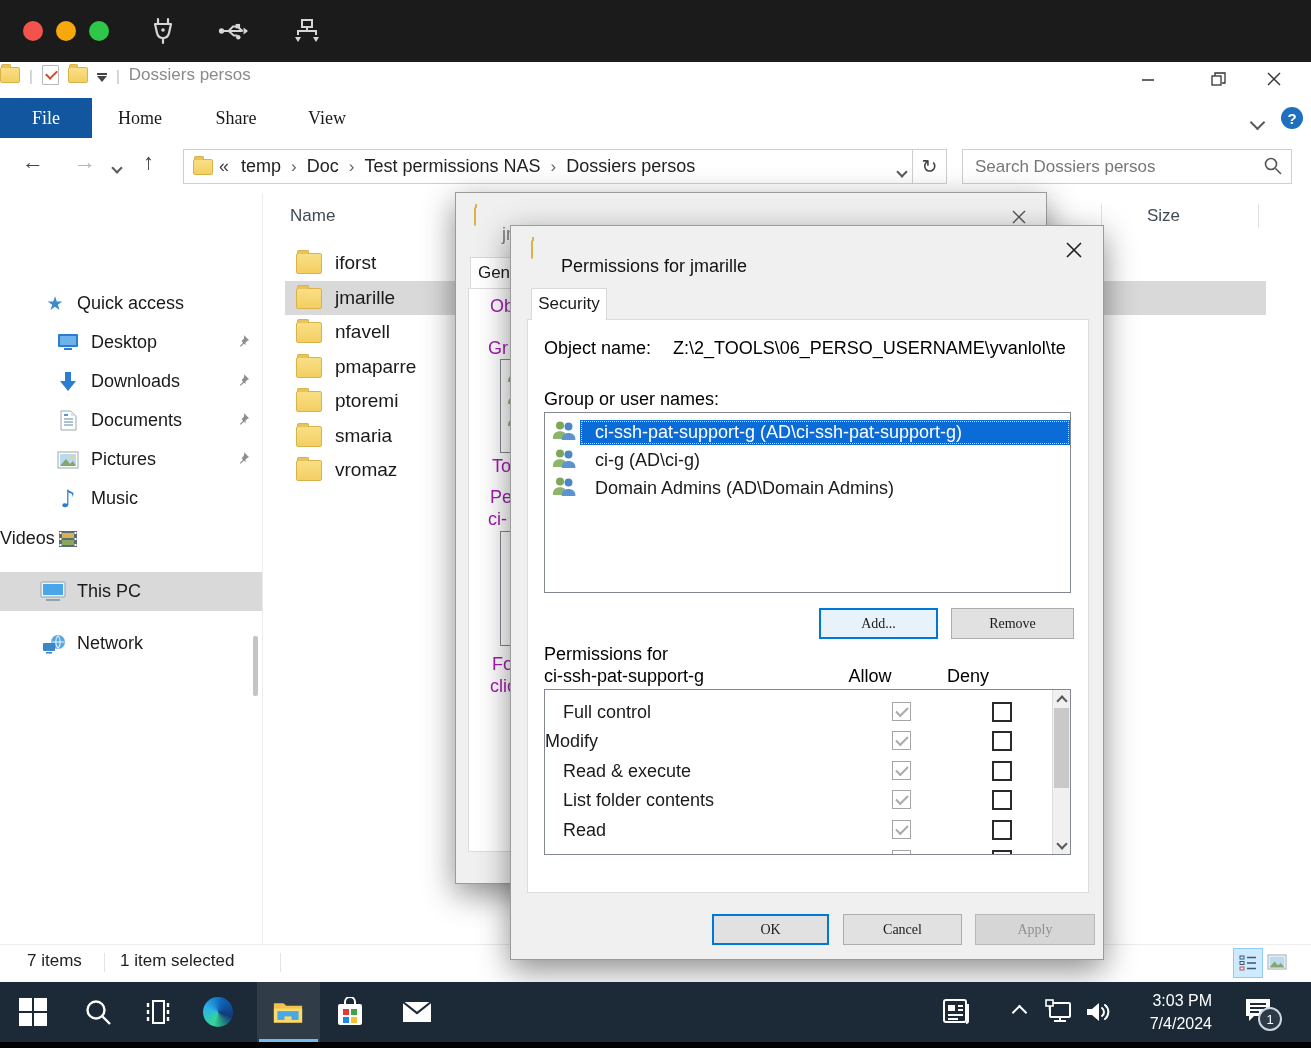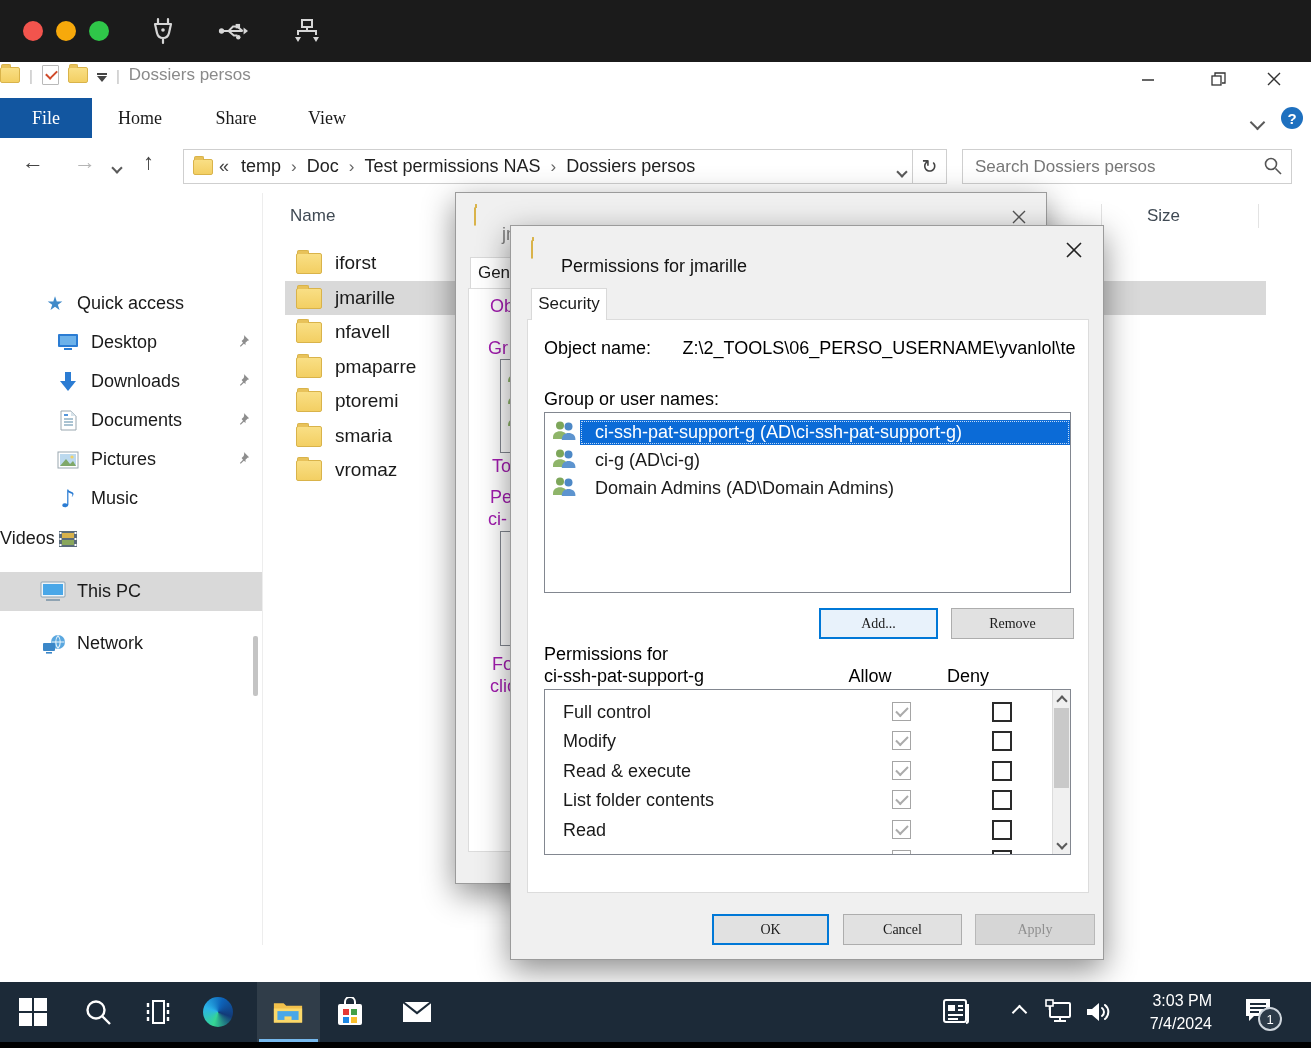--- a/index.html
+++ b/index.html
@@ -79,21 +79,21 @@
   .dlg-title{font-size:18px;white-space:nowrap;margin-top:17px;}
   .xbtn{width:30px;height:30px;}
   .tab{background:#fff;border:1px solid #d9d9d9;border-bottom:none;font-size:17px;display:flex;align-items:flex-start;justify-content:center;padding-top:5px;box-sizing:border-box;}
   .page{background:#fff;border:1px solid #dcdcdc;}
 
   .props{left:455px;top:192px;width:590px;height:690px;z-index:10;}
   .props .frag{font-size:18px;color:#a21caf;white-space:nowrap;}
   .pbox{border:1px solid #828790;background:#fff;}
 
   .perms{left:510px;top:225px;width:592px;height:733px;z-index:20;}
-  .plabel{font-size:18px;color:#000;white-space:nowrap;text-align:center;}
+  .plabel{font-size:18px;color:#000;white-space:nowrap;}
   .listbox{border:1px solid #828790;background:#fff;overflow:hidden;}
   .grow{position:absolute;left:0;width:100%;height:28px;display:flex;align-items:center;font-size:18px;}
   .grow .ppl{margin-left:7px;margin-right:4px;flex:none;}
   .grow .gtxt{flex:1;padding:2px 15px;white-space:nowrap;overflow:hidden;}
   .grow.sel .gtxt{background:#0b6bd7;color:#fff;outline:1px dotted rgba(255,255,255,.75);outline-offset:-2px;}
   .btn{background:#e1e1e1;border:1px solid #adadad;font-size:14px;font-family:Liberation Serif, serif;
     display:flex;align-items:center;justify-content:center;box-sizing:border-box;margin-left:6px;}
   .btn.focus{border:2px solid #0078d7;}
   .btn.addf{background:#e8f2fb;border:2px solid #0078d7;}
   .btn.disabled{background:#d6d6d6;border:1px solid #b8b8b8;color:#8f8f8f;}
@@ -362,20 +362,41 @@
     </div>
     <div class="abs frow" style="top:357px">
       <span class="fold f24"></span>
       <span>smaria</span>
     </div>
     <div class="abs frow" style="top:391px">
       <span class="fold f24"></span>
       <span>vromaz</span>
     </div>
 
+    <div class="abs statusbar">
+      <span class="abs" style="left:27px;top:6px">7 items</span>
+      <div class="abs sdiv" style="left:104px"></div>
+      <span class="abs" style="left:120px;top:6px">1 item selected</span>
+      <div class="abs sdiv" style="left:280px"></div>
+      <div class="abs viewbtn sel ic" style="left:1233px">
+        <svg width="18" height="16" viewBox="0 0 18 16">
+            <rect x="1" y="1" width="4" height="3" fill="none" stroke="#3a5a78"></rect>
+            <rect x="1" y="6.5" width="4" height="3" fill="none" stroke="#3a5a78"></rect>
+            <rect x="1" y="12" width="4" height="3" fill="none" stroke="#c05a4a"></rect>
+            <path d="M8 2.5h9M8 8h9M8 13.5h9" stroke="#3a5a78" stroke-width="1.6"></path>
+          </svg>
+      </div>
+      <div class="abs viewbtn ic" style="left:1263px">
+        <svg width="20" height="16" viewBox="0 0 20 16">
+            <rect x="1" y="1" width="18" height="14" fill="#fff" stroke="#9aa7b0"></rect>
+            <rect x="2.5" y="2.5" width="15" height="11" fill="#bcd9ee"></rect>
+            <path d="M2.5 13.5l5-6 3.5 4 2.5-2.5 4 4.5z" fill="#7fa869"></path>
+          </svg>
+      </div>
+    </div>
   </div>
 
   <div class="abs dlg props">
     <span class="abs fold f18" style="left:18px;top:15px"></span>
     <span class="abs dlg-title" style="left:46px;top:14px;color:#7d7d7d">jmarille Properties</span>
     <div class="abs xbtn ic" style="right:12px;top:9px">
       <svg width="14" height="14">
           <path d="M1 1l12 12M13 1L1 13" stroke="#555" stroke-width="1.4"></path>
         </svg>
     </div>
@@ -447,21 +468,21 @@
     <span class="abs plabel" style="left:336px;top:440px;width:46px;text-align:center">Allow</span>
     <span class="abs plabel" style="left:434px;top:440px;width:46px;text-align:center">Deny</span>
 
     <div class="abs listbox" style="left:33px;top:463px;width:525px;height:164px">
       <div class="permrow" style="top:8px">
         <span style="margin-left:18px">Full control</span>
         <span class="cb allow" style="left:347px;top:4px"></span>
         <span class="cb deny" style="left:447px;top:4px"></span>
       </div>
       <div class="permrow" style="top:37px">
-        <span style="margin-left:18px">Modify</span>
+        <span style="margin-left:0">Modify</span>
         <span class="cb allow" style="left:347px;top:4px"></span>
         <span class="cb deny" style="left:447px;top:4px"></span>
       </div>
       <div class="permrow" style="top:67px">
         <span style="margin-left:18px">Read &amp; execute</span>
         <span class="cb allow" style="left:347px;top:4px"></span>
         <span class="cb deny" style="left:447px;top:4px"></span>
       </div>
       <div class="permrow" style="top:96px">
         <span style="margin-left:18px">List folder contents</span>

